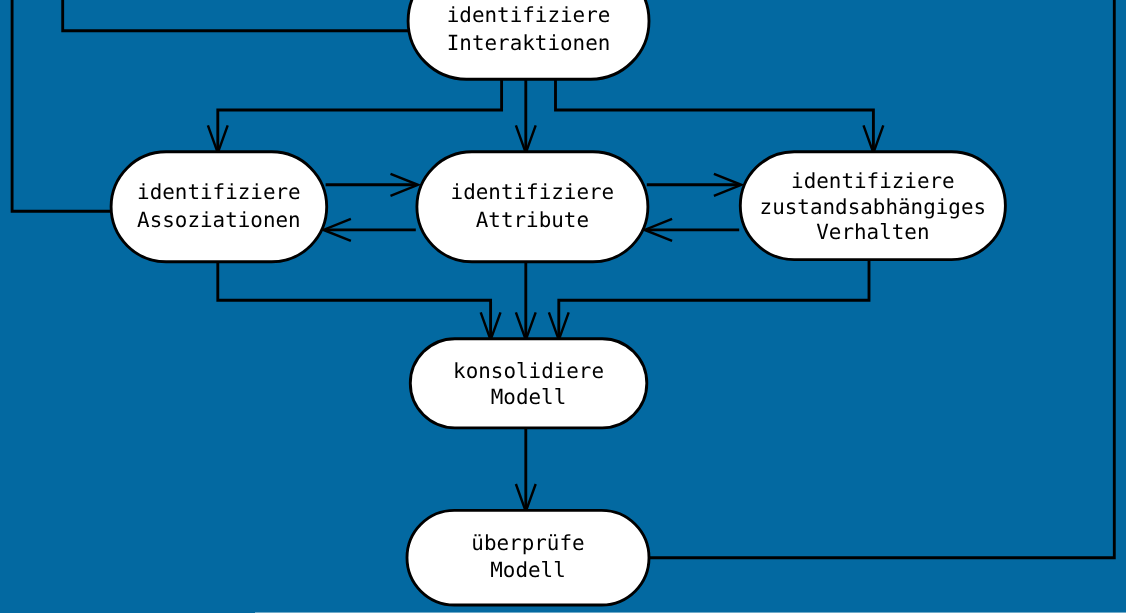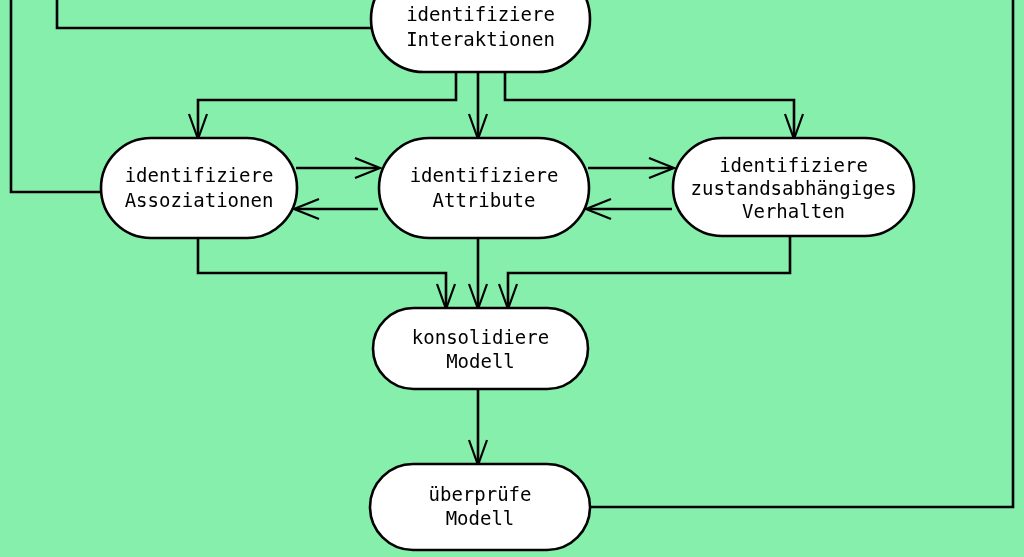--- a/index.html
+++ b/index.html
@@ -8,21 +8,21 @@
     padding: 0;
     background: #ffffff;
   }
   body {
     font-family: "DejaVu Sans Mono", monospace;
   }
   #diagram-root {
     position: relative;
     width: 1024px;
     height: 557px;
-    background: #86efac;
+    background: #0369a1;
     overflow: hidden;
   }
   #diagram-svg {
     position: absolute;
     top: 0;
     left: 0;
     width: 1024px;
     height: 557px;
   }
   .node-shape {

